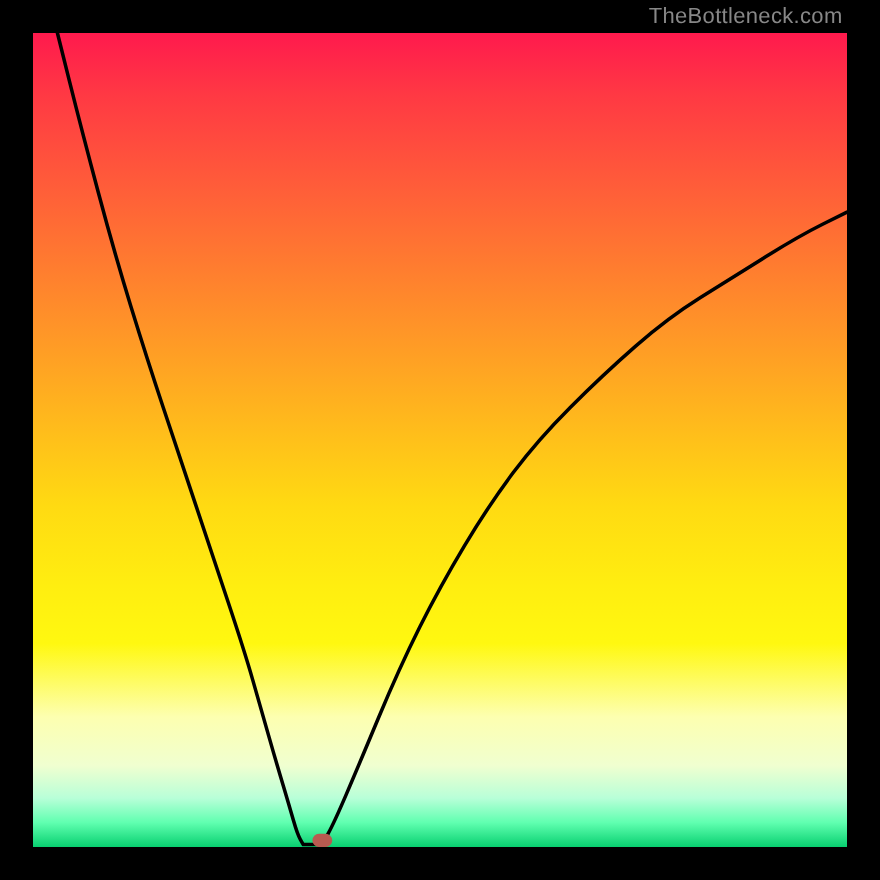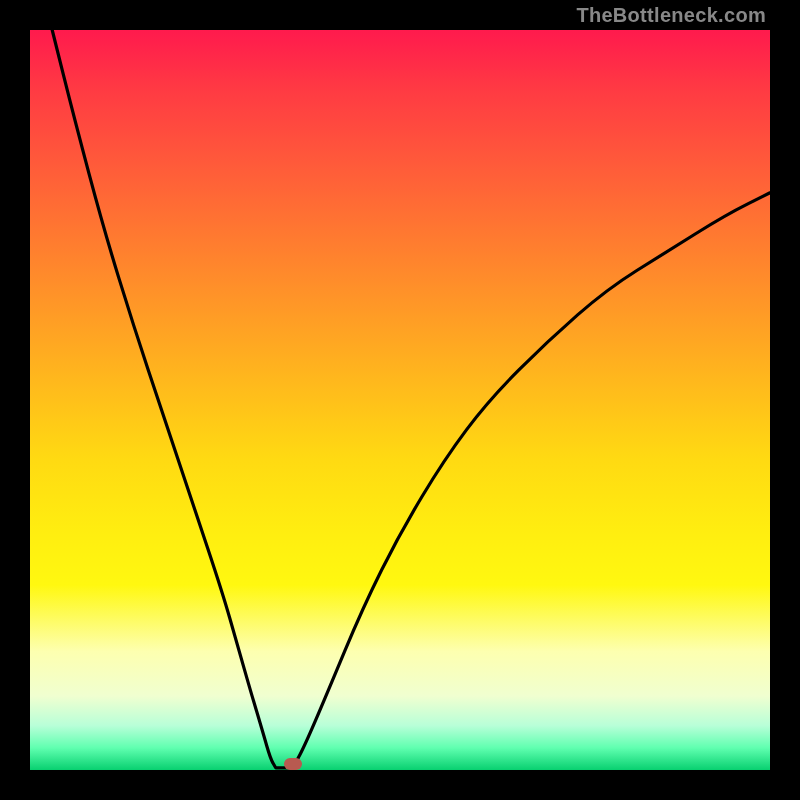--- a/index.html
+++ b/index.html
@@ -41,21 +41,21 @@
       #60ffb0 97%,
       #08d070 100%
     );
   }
   .watermark {
     position: absolute;
     top: 4px;
     right: 34px;
     color: #888;
     font-size: 20px;
-    font-weight: 700;
+    font-weight: 400;
     letter-spacing: 0.3px;
     z-index: 5;
   }
   svg.curve {
     position: absolute;
     left: 0;
     top: 0;
     width: 740px;
     height: 740px;
     overflow: visible;

